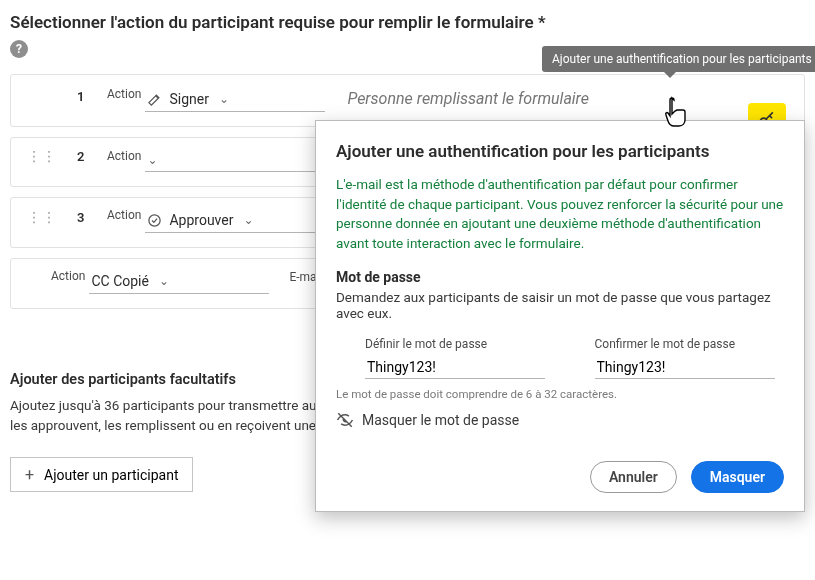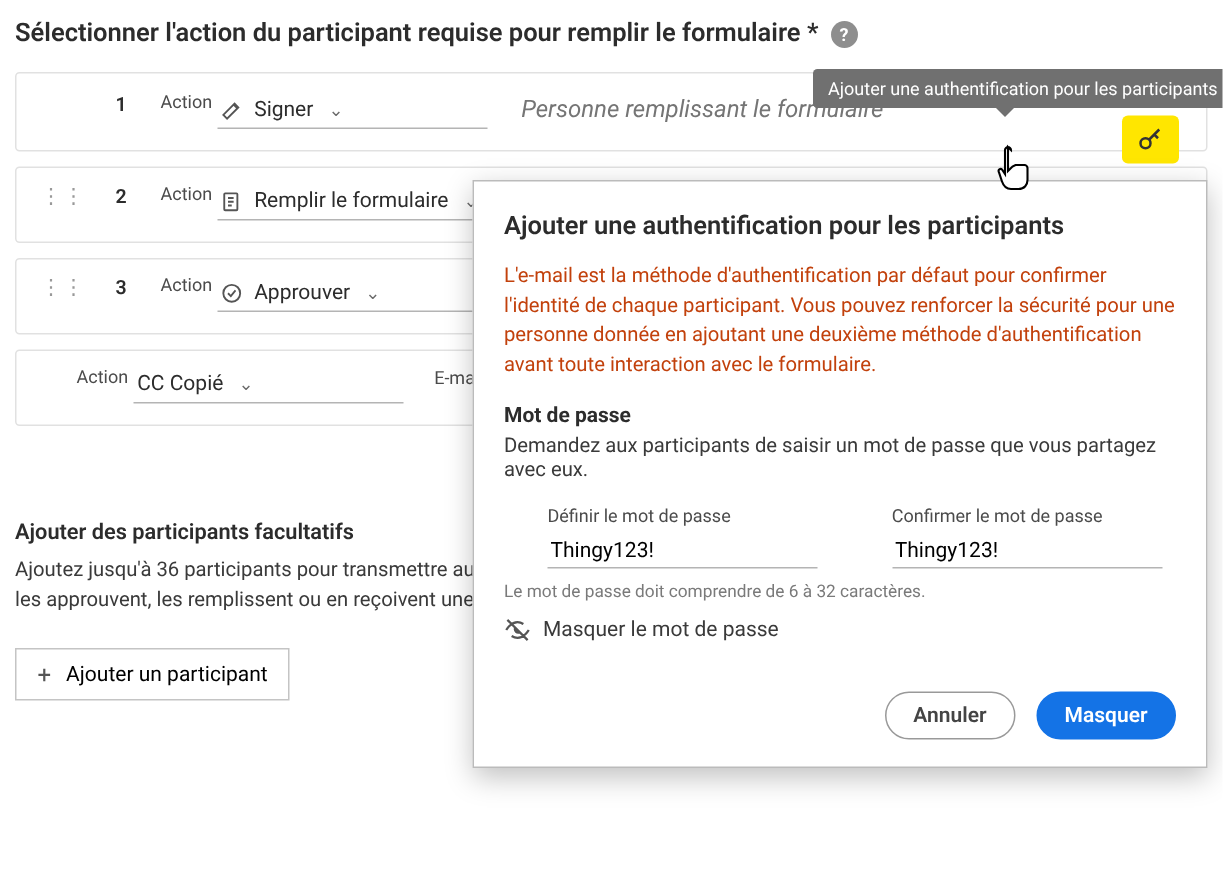--- a/index.html
+++ b/index.html
@@ -1,18 +1,18 @@
 <!DOCTYPE html>
 <html><head>
   <meta charset="utf-8">
   <style>
     * { box-sizing: border-box; margin: 0; padding: 0; font-family: -apple-system, BlinkMacSystemFont, "Segoe UI", Roboto, Arial, sans-serif; }
     body { width: 815px; height: 580px; padding: 12px 10px; background: #fff; color: #2c2c2c; font-size: 14px; position: relative; }
 
-    .heading { font-size: 17px; font-weight: 600; margin-bottom: 16px; display: flex; align-items: flex-end; gap: 8px; }
+    .heading { font-size: 17px; font-weight: 600; margin-bottom: 16px; display: flex; align-items: flex-start; gap: 8px; flex-direction: column; }
     .help-icon { width: 18px; height: 18px; border-radius: 50%; background: #8e8e8e; color: #fff; font-size: 12px; font-weight: 700; display: flex; align-items: center; justify-content: center; cursor: pointer; }
 
     .participant-rows { display: flex; flex-direction: column; gap: 10px; }
     .row { border: 1px solid #e1e1e1; border-radius: 3px; padding: 10px 16px 14px 16px; display: flex; align-items: flex-end; gap: 20px; position: relative; }
     .drag-handle { color: #999; font-size: 14px; letter-spacing: 1px; margin-bottom: 8px; cursor: grab; }
     .drag-handle.invisible { visibility: hidden; }
     .row-num { font-size: 13px; font-weight: 600; margin-bottom: 8px; width: 10px; }
     .field-group { display: flex; flex-direction: row; gap: 4px; }
     .label { font-size: 12px; color: #4b4b4b; }
     .dropdown { display: flex; align-items: center; justify-content: flex-start; gap: 10px; border-bottom: 1px solid #b4b4b4; padding: 4px 2px; min-width: 180px; cursor: pointer; }
@@ -22,21 +22,21 @@
 
     .key-btn { width: 38px; height: 32px; background: #ffe600; border: none; border-radius: 4px; display: flex; align-items: center; justify-content: center; cursor: pointer; position: absolute; right: 18px; top: 28px; }
 
     .tooltip { position: absolute; top: 46px; left: 542px; background: #707070; color: #fff; font-size: 12px; padding: 6px 10px; border-radius: 3px; white-space: nowrap; z-index: 50; }
     .tooltip::after { content: ""; position: absolute; left: 122px; top: 100%; border: 6px solid transparent; border-top-color: #707070; }
 
     .cursor { position: absolute; top: 96px; left: 662px; z-index: 60; pointer-events: none; }
 
     .popover { position: absolute; top: 120px; left: 315px; width: 490px; background: #fff; border: 1px solid #bbb; box-shadow: 0 6px 18px rgba(0,0,0,0.25); padding: 20px 20px 18px 20px; z-index: 40; }
     .popover h3 { font-size: 17px; font-weight: 600; margin-bottom: 14px; }
-    .popover p { font-size: 13.5px; color: #c2410c; line-height: 1.45; margin-bottom: 16px; }
+    .popover p { font-size: 13.5px; color: #15803d; line-height: 1.45; margin-bottom: 16px; }
     .popover .section-title { font-size: 14px; font-weight: 700; margin-bottom: 4px; }
     .popover .section-sub { font-size: 13.5px; margin-bottom: 16px; color:#3a3a3a; }
     .pw-fields { display: flex; gap: 40px; margin-bottom: 8px; margin-left: 29px; }
     .pw-group { flex: 1; display: flex; flex-direction: column; gap: 5px; }
     .pw-label { font-size: 12px; color: #4b4b4b; }
     .pw-input { border: none; border-bottom: 1px solid #b4b4b4; padding: 3px 2px; font-size: 14px; outline: none; width: 180px; }
     .hint { font-size: 11.5px; color: #7a7a7a; margin-bottom: 10px; }
     .mask-row { display: flex; align-items: center; gap: 8px; font-size: 14px; color: #3a3a3a; margin-bottom: 24px; cursor: pointer; }
     .popover-btns { display: flex; justify-content: flex-end; gap: 14px; margin-top: 32px; }
     .btn { padding: 7px 18px; border-radius: 18px; font-size: 14px; font-weight: 600; cursor: pointer; }
@@ -87,27 +87,20 @@
         </svg>
     </button>
   </div>
 
   <div class="row">
     <span class="drag-handle">⋮⋮</span>
     <span class="row-num">2</span>
     <div class="field-group">
       <span class="label">Action</span>
       <div class="dropdown">
-        <span class="val">
-          <svg class="icon-svg" viewBox="0 0 24 24" fill="none" stroke="#555" stroke-width="2">
-              <rect x="4" y="3" width="14" height="18" rx="1"></rect>
-              <path d="M8 8h6M8 12h6M8 16h4"></path>
-            </svg>
-          <span>Remplir le formulaire</span>
-        </span>
         <span class="chev">⌄</span>
       </div>
     </div>
   </div>
 
   <div class="row">
     <span class="drag-handle">⋮⋮</span>
     <span class="row-num">3</span>
     <div class="field-group">
       <span class="label">Action</span>

